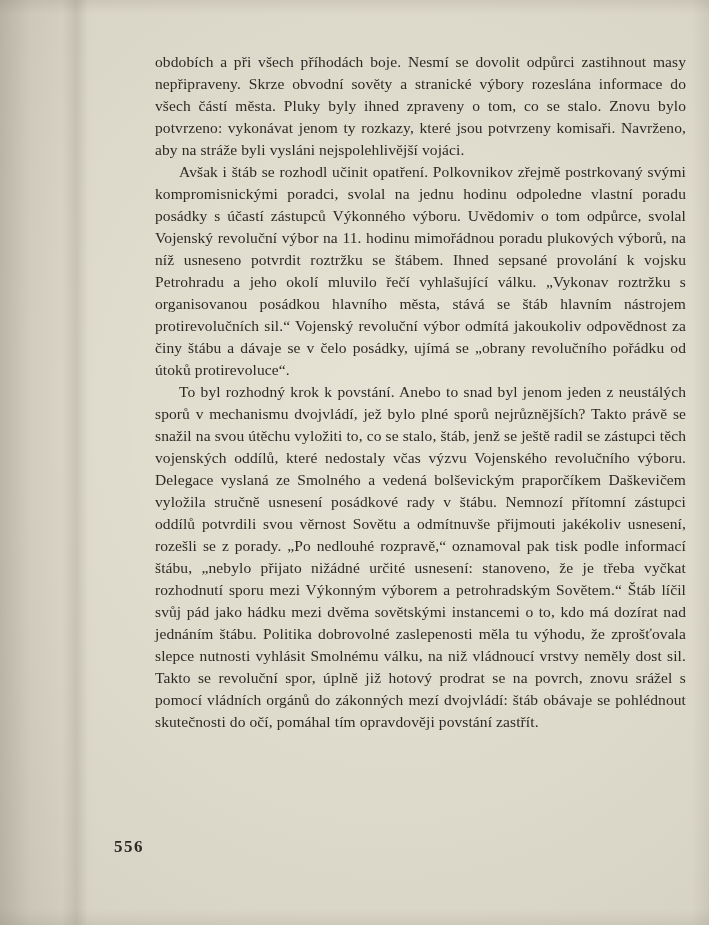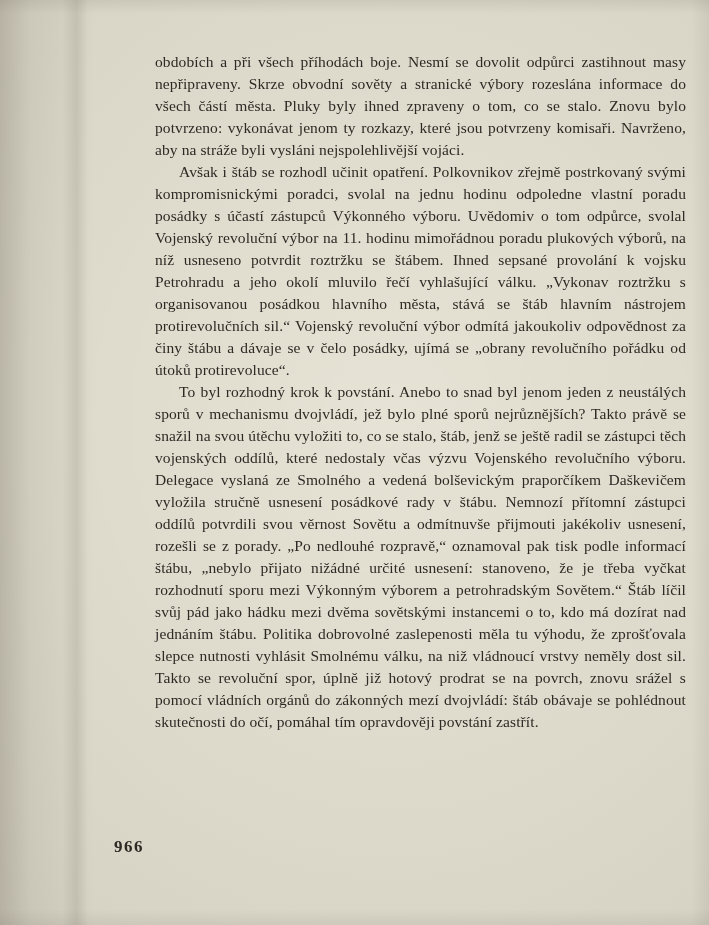--- a/index.html
+++ b/index.html
@@ -70,14 +70,14 @@
 
 <div class="page">
   <div class="gutter-shadow"></div>
 
   <div class="text-block">
     <p class="no-indent">obdobích a při všech příhodách boje. Nesmí se dovolit odpůrci zastihnout masy nepřipraveny. Skrze obvodní sověty a stranické výbory rozeslána informace do všech částí města. Pluky byly ihned zpraveny o tom, co se stalo. Znovu bylo potvrzeno: vykonávat jenom ty rozkazy, které jsou potvrzeny komisaři. Navrženo, aby na stráže byli vysláni nejspolehlivější vojáci.</p>
     <p>Avšak i štáb se rozhodl učinit opatření. Polkovnikov zřejmě postrkovaný svými kompromisnickými poradci, svolal na jednu hodinu odpoledne vlastní poradu posádky s účastí zástupců Výkonného výboru. Uvědomiv o tom odpůrce, svolal Vojenský revoluční výbor na 11. hodinu mimořádnou poradu plukových výborů, na níž usneseno potvrdit roztržku se štábem. Ihned sepsané provolání k vojsku Petrohradu a jeho okolí mluvilo řečí vyhlašující válku. „Vykonav roztržku s organisovanou posádkou hlavního města, stává se štáb hlavním nástrojem protirevolučních sil.“ Vojenský revoluční výbor odmítá jakoukoliv odpovědnost za činy štábu a dávaje se v čelo posádky, ujímá se „obrany revolučního pořádku od útoků protirevoluce“.</p>
     <p>To byl rozhodný krok k povstání. Anebo to snad byl jenom jeden z neustálých sporů v mechanismu dvojvládí, jež bylo plné sporů nejrůznějších? Takto právě se snažil na svou útěchu vyložiti to, co se stalo, štáb, jenž se ještě radil se zástupci těch vojenských oddílů, které nedostaly včas výzvu Vojenského revolučního výboru. Delegace vyslaná ze Smolného a vedená bolševickým praporčíkem Daškevičem vyložila stručně usnesení posádkové rady v štábu. Nemnozí přítomní zástupci oddílů potvrdili svou věrnost Sovětu a odmítnuvše přijmouti jakékoliv usnesení, rozešli se z porady. „Po nedlouhé rozpravě,“ oznamoval pak tisk podle informací štábu, „nebylo přijato nižádné určité usnesení: stanoveno, že je třeba vyčkat rozhodnutí sporu mezi Výkonným výborem a petrohradským Sovětem.“ Štáb líčil svůj pád jako hádku mezi dvěma sovětskými instancemi o to, kdo má dozírat nad jednáním štábu. Politika dobrovolné zaslepenosti měla tu výhodu, že zprošťovala slepce nutnosti vyhlásit Smolnému válku, na niž vládnoucí vrstvy neměly dost sil. Takto se revoluční spor, úplně již hotový prodrat se na povrch, znovu srážel s pomocí vládních orgánů do zákonných mezí dvojvládí: štáb obávaje se pohlédnout skutečnosti do očí, pomáhal tím opravdověji povstání zastřít.</p>
   </div>
 
-  <div class="page-number">966</div>
+  <div class="page-number">556</div>
 </div>
 
 </body></html>

